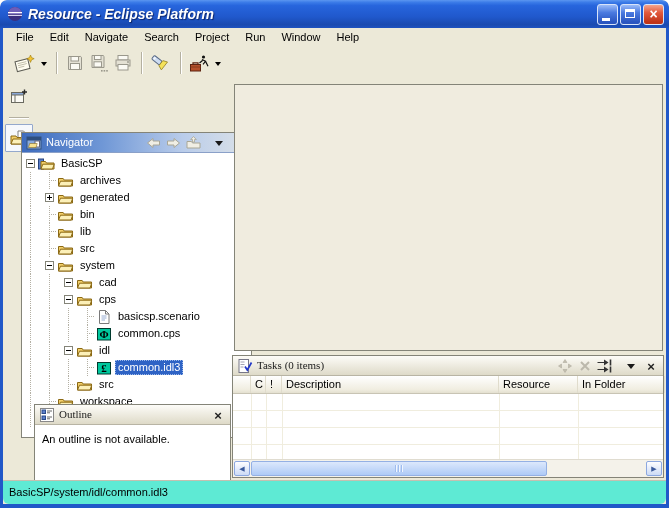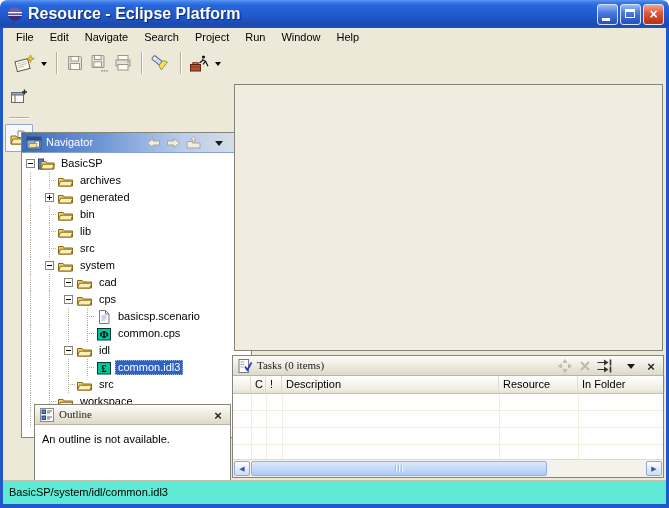--- a/index.html
+++ b/index.html
@@ -3,33 +3,33 @@
 <meta charset="utf-8">
 <style>
   html,body{margin:0;padding:0;background:#fff;}
   #window{position:relative;width:669px;height:508px;font-family:"Liberation Sans",sans-serif;
     font-size:11px;color:#000;background:#ECE9D8;overflow:hidden;border-radius:7px 7px 0 0;}
   
   .titlebar{position:absolute;left:0;top:0;width:669px;height:28px;
     background:linear-gradient(180deg,#5C96F0 0%,#3C7CE8 8%,#2765DD 20%,#2058CC 60%,#1A4AB0 88%,#1E52C0 100%);
     border-radius:6px 6px 0 0;display:flex;align-items:center;padding:0 7px;box-sizing:border-box;}
   .ticon{width:16px;height:16px;margin-right:5px;flex:none;}
-  .ttitle{color:#fff;font-size:16px;font-weight:bold;text-shadow:1px 1px 1px rgba(10,30,90,.85);}
+  .ttitle{color:#fff;font-size:14px;font-weight:bold;text-shadow:1px 1px 1px rgba(10,30,90,.85);font-style:italic;}
   .wbtns{position:absolute;right:5px;top:4px;display:flex;gap:2px;}
   .wbtn{width:21px;height:21px;border:1px solid #D8E4FA;border-radius:3px;box-sizing:border-box;position:relative;}
   .wbtn.min,.wbtn.max{background:linear-gradient(180deg,#9CBCF8 0%,#4A7AE0 40%,#2A55C0 90%);}
   .wbtn.cls{background:linear-gradient(180deg,#F4A58C 0%,#E2593C 40%,#C03418 90%);}
   .gmin{position:absolute;left:4px;bottom:3px;width:8px;height:3px;background:#fff;}
   .gmax{position:absolute;left:4px;top:4px;width:10px;height:9px;border:1px solid #fff;border-top-width:3px;box-sizing:border-box;}
   .gcls{display:block;text-align:center;line-height:18px;color:#fff;font-weight:bold;font-size:14px;}
   .frame{position:absolute;background:#2158C8;}
   .frame.l{left:0;top:28px;width:3px;height:476px;}
   .frame.r{left:666px;top:28px;width:3px;height:476px;}
   .frame.b{left:0;top:504px;width:669px;height:4px;}
-  .client{position:absolute;left:3px;top:28px;width:663px;height:476px;background:#ECE9D8;overflow:hidden;}
+  .client{position:absolute;left:3px;top:28px;width:663px;height:476px;background:#ECE9D8;overflow:hidden;border-radius:6px;}
   
   .menubar{position:absolute;left:0;top:0;width:663px;height:19px;display:flex;align-items:center;padding-left:5px;box-sizing:border-box;}
   .menu-item{padding:2px 8px 3px;cursor:default;}
   .toolbar{position:absolute;left:0;top:19px;width:663px;height:31px;display:flex;align-items:center;padding-left:8px;box-sizing:border-box;}
   .tbtn{height:24px;display:flex;align-items:center;padding:0 2px;}
   .tsep{width:1px;height:22px;background:#B4B0A0;box-shadow:1px 0 0 #FFFFFF;margin:0 6px;}
   .dd{width:0;height:0;border-left:3px solid transparent;border-right:3px solid transparent;border-top:4px solid #000;margin:2px 1px 0 4px;}
   
   .perspbar{position:absolute;left:0;top:50px;width:31px;height:402px;display:flex;flex-direction:column;align-items:center;padding-top:5px;box-sizing:border-box;gap:4px;}
   .pbtn{width:26px;height:26px;display:flex;align-items:center;justify-content:center;border:1px solid transparent;border-radius:1px;}

